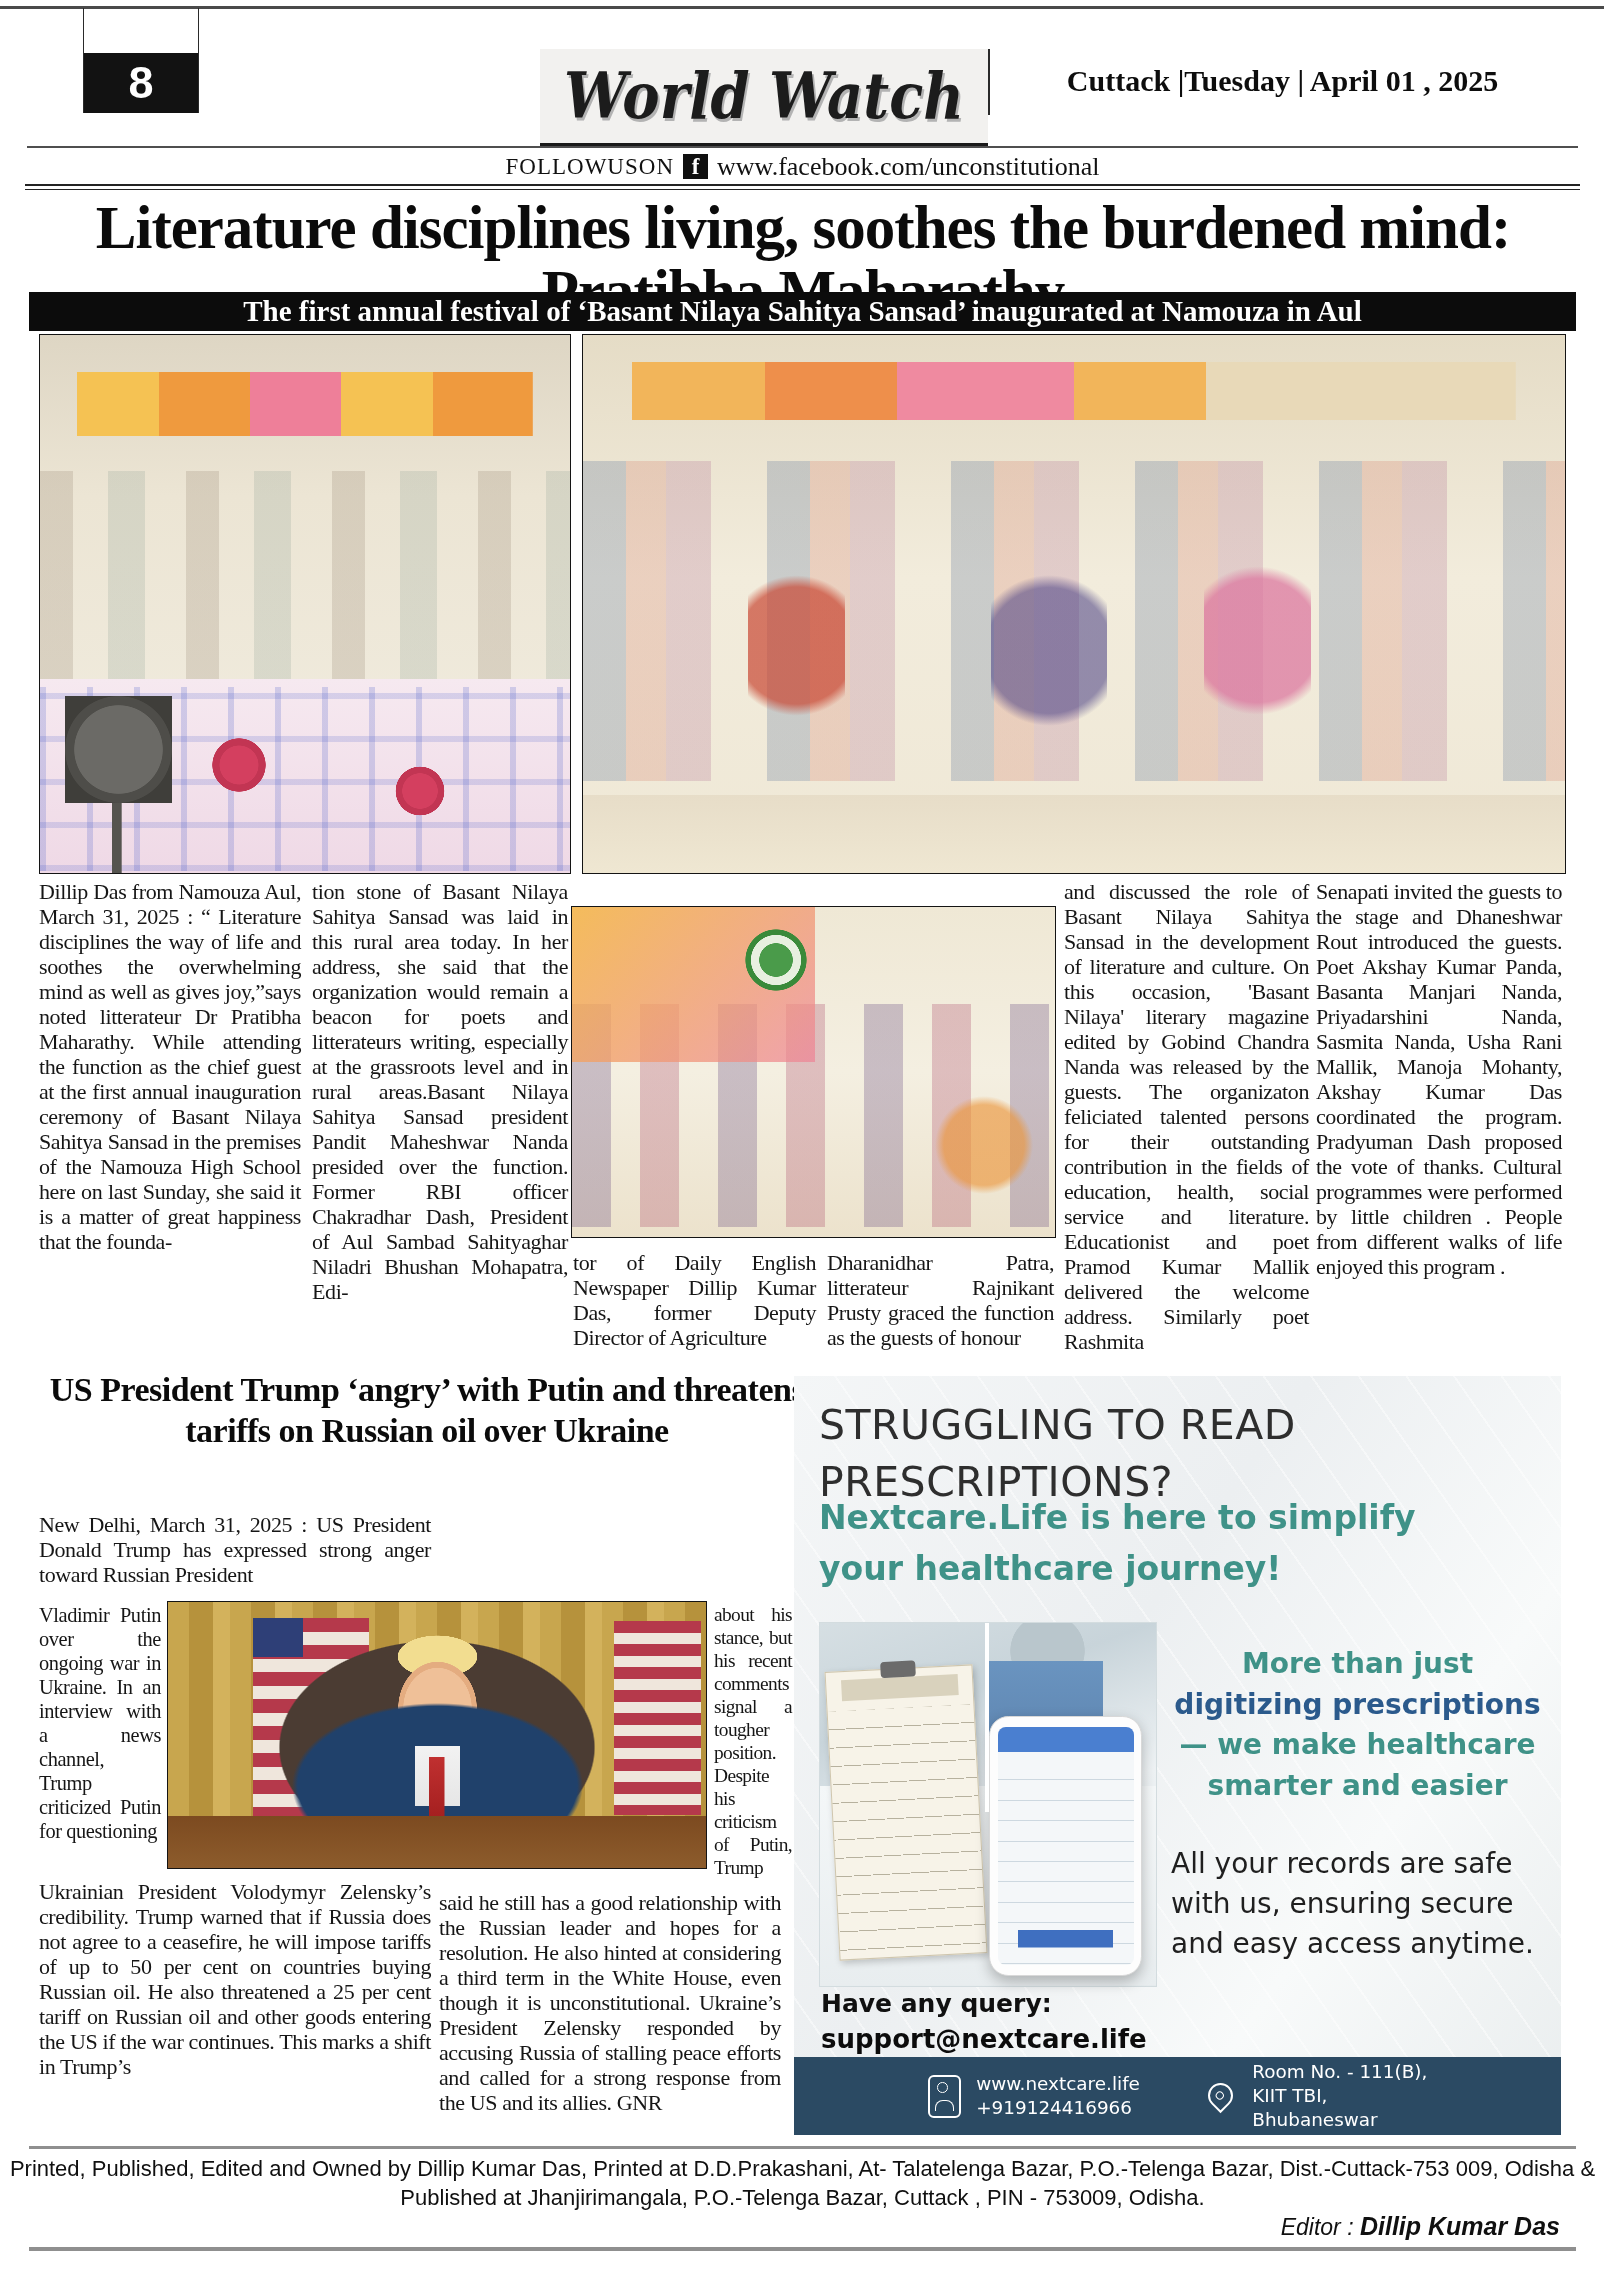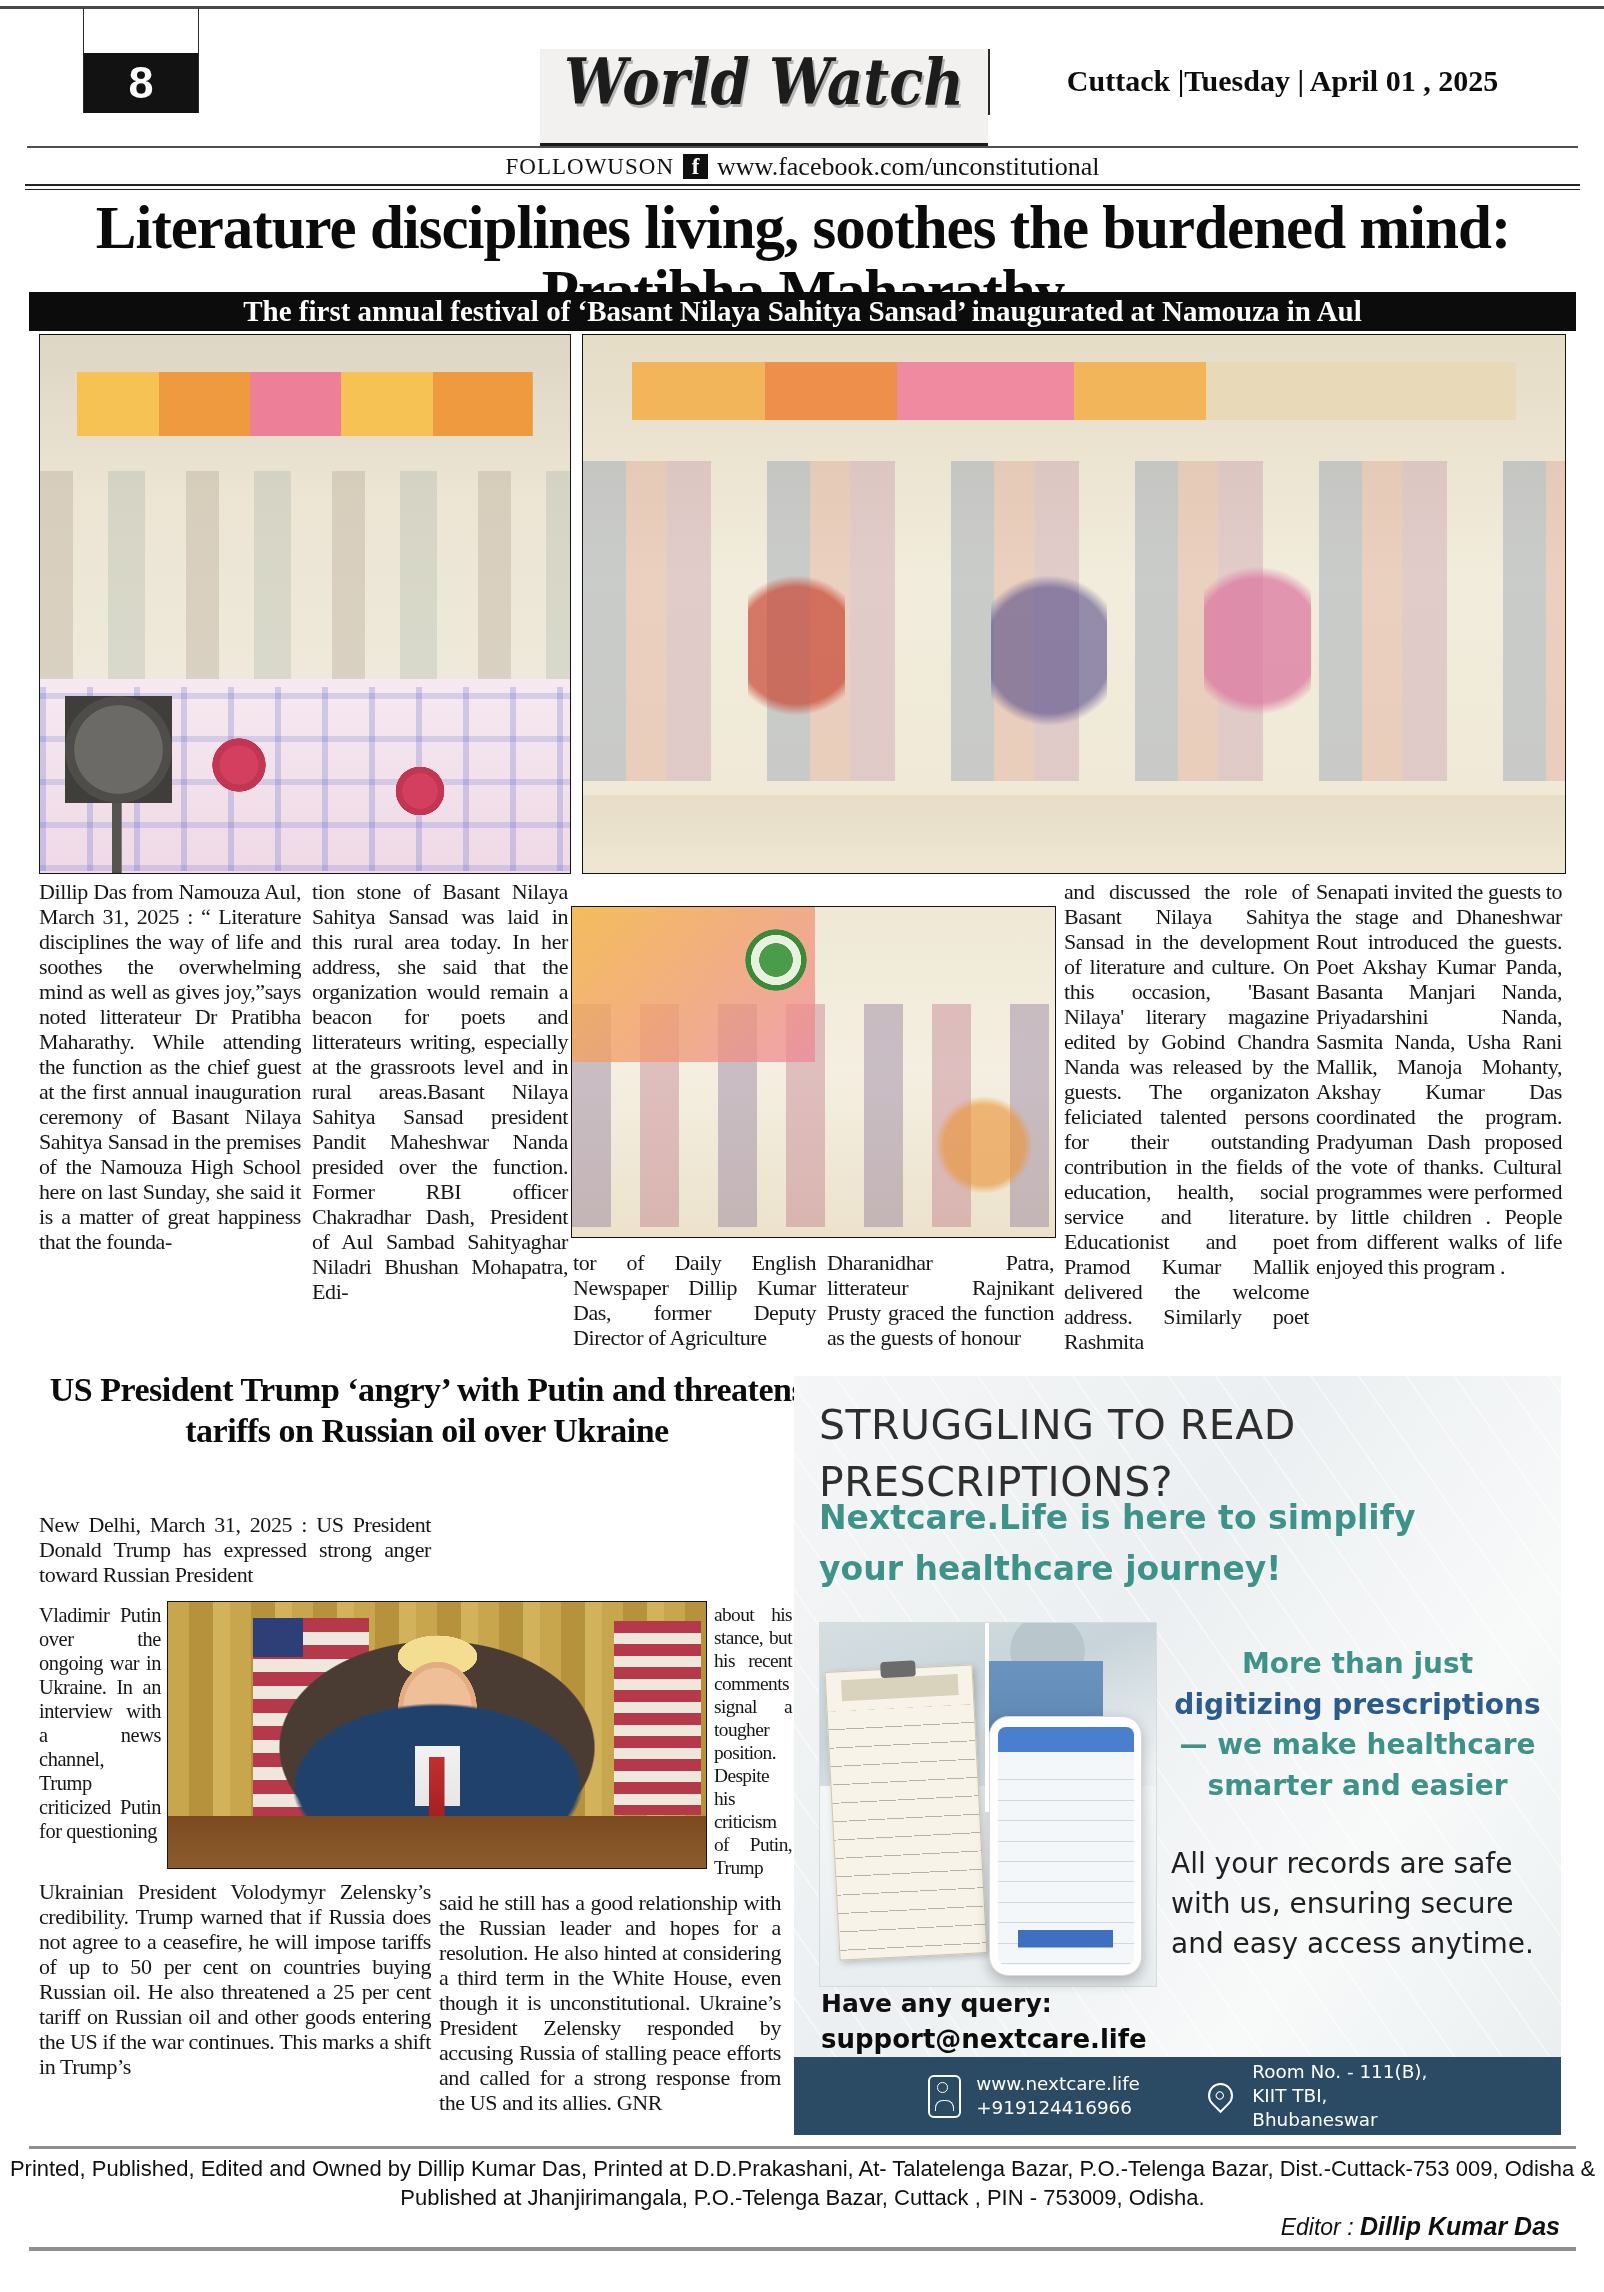--- a/index.html
+++ b/index.html
@@ -7,21 +7,21 @@
         font-family:"Liberation Serif", serif;color:#151515;overflow:hidden;}
 
   
   .top-rule{position:absolute;left:0;top:5.8px;width:100%;height:2.9px;background:#4a4a4a;}
   .pageno-col{position:absolute;left:83px;top:7.8px;width:116px;height:105px;
               border-left:1.9px solid #2a2a2a;border-right:1.9px solid #2a2a2a;box-sizing:border-box;}
   .pageno{position:absolute;left:0;right:0;bottom:0;height:60px;background:#121212;color:#fff;
           font-family:"Liberation Sans",sans-serif;font-weight:bold;font-size:45px;
           display:flex;align-items:center;justify-content:center;}
   .masthead{position:absolute;left:540px;top:49px;width:448px;height:97px;background:#f2f1ef;
-            border-bottom:3.9px solid #1a1a1a;display:flex;align-items:flex-start;justify-content:center;box-sizing:border-box;}
+            border-bottom:3.9px solid #1a1a1a;display:flex;align-items:center;justify-content:center;box-sizing:border-box;}
   .masthead-text{font-family:"DejaVu Serif",serif;font-style:italic;font-weight:bold;font-size:56px;
                  letter-spacing:0px;color:#1c1c1c;transform:scaleY(1.12);text-shadow:1.9px 1.9px 0 #b3b3b3;}
   .header-vrule{position:absolute;left:988px;top:49px;width:1.9px;height:66px;background:#2a2a2a;}
   .dateline{position:absolute;left:1001px;top:64px;width:563px;text-align:center;
             font-size:30px;font-weight:bold;color:#0d0d0d;}
   .mid-rule{position:absolute;left:27px;top:146px;width:1551px;height:1.9px;background:#4f4f4f;}
   .follow-line{position:absolute;left:0;top:151px;width:100%;height:31px;
                display:flex;align-items:center;justify-content:center;gap:9px;}
   .follow-label{font-size:23px;letter-spacing:1px;color:#111;}
   .fb-icon{width:25px;height:25px;background:#0f0f0f;color:#fff;display:flex;align-items:flex-end;

